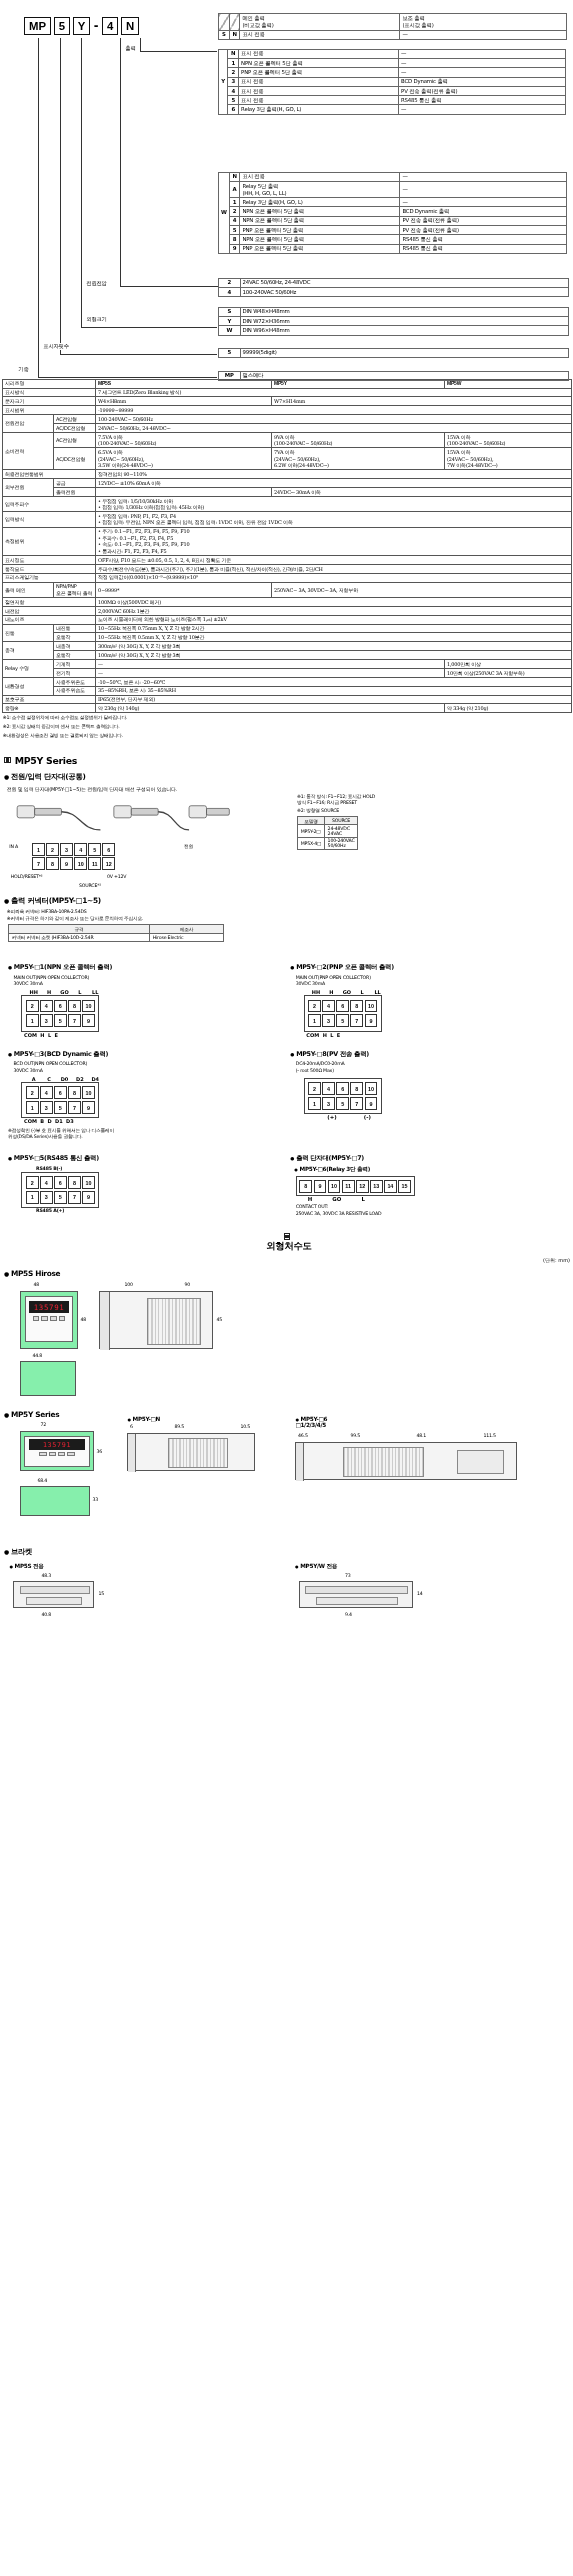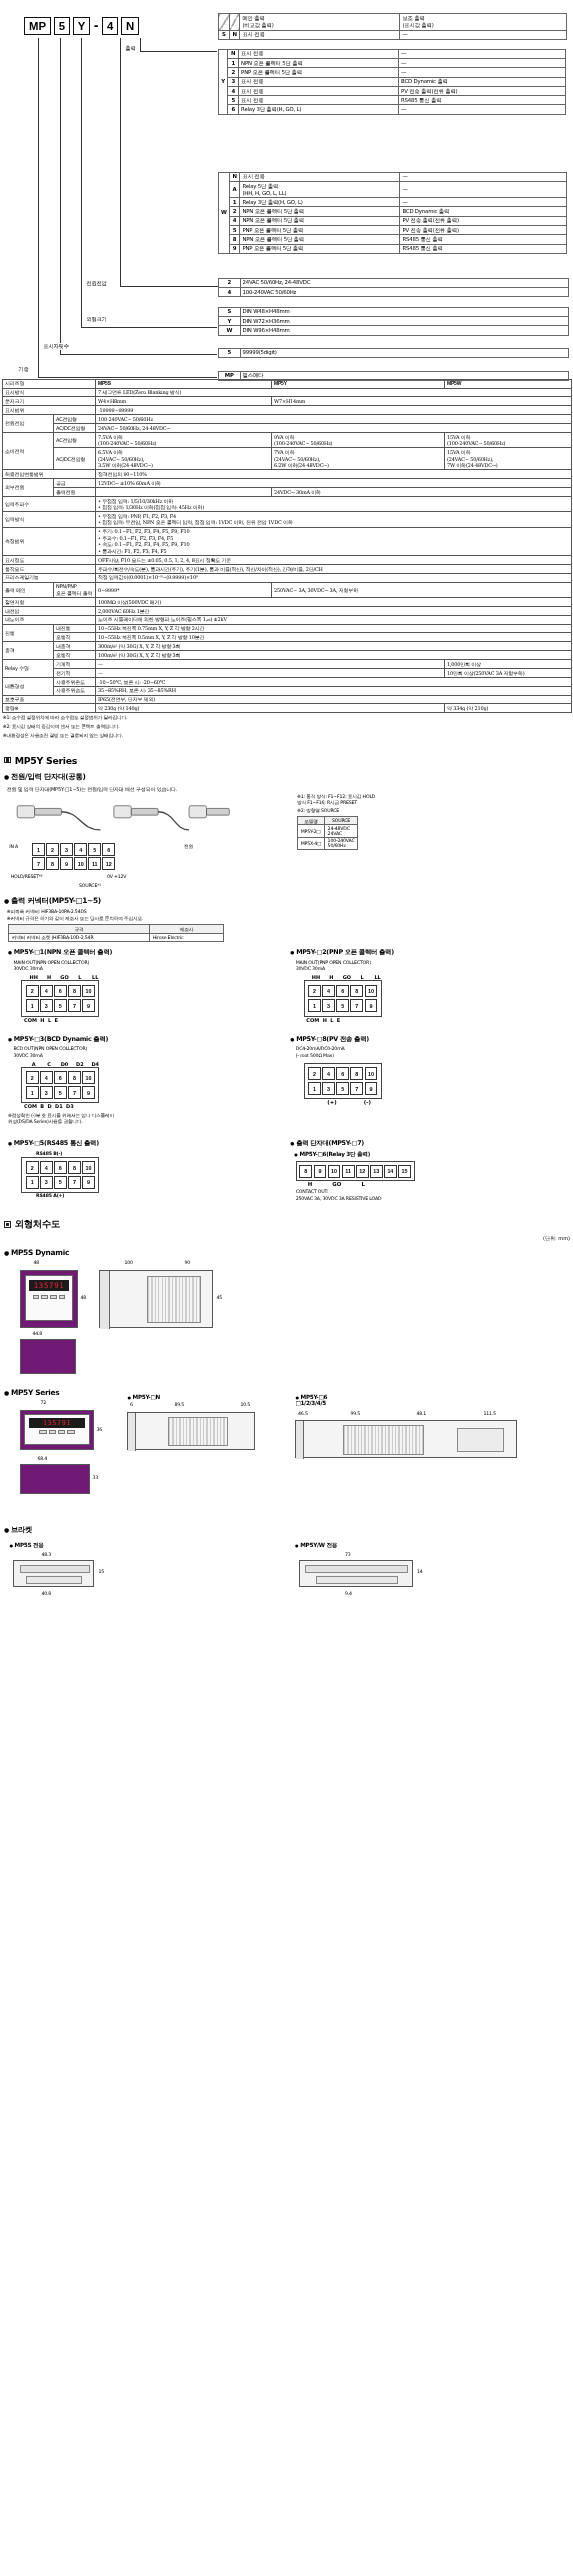--- a/index.html
+++ b/index.html
@@ -138,21 +138,21 @@
     letter-spacing: -0.2px;
   }
   .conn-tbl th { background: #f0f0f0; font-weight: normal; }
 
   .panel {
     border: 0.7px solid #444; background: #fff;
   }
   .two-col { display: flex; gap: 6.7px; }
   .col { flex: 1; }
 
-  .dim-box { border: 0.7px solid #555; background: #701a75; }
+  .dim-box { border: 0.7px solid #555; background: #86efac; }
   .dimlbl { font-size: 4.7px; letter-spacing: -0.2px; }
   .unit-note { font-size: 5px; text-align: right; margin-right: 4px; }
 
   .lcd {
     background: #1b1b1b; color: #e23; font-family: "DejaVu Sans Mono", monospace;
     font-size: 7.4px; letter-spacing: 0.7px; text-align: center;
     padding: 1.3px 2px;
   }
 </style>
 </head>
@@ -602,21 +602,21 @@
       <th style="width:141px;">규격</th>
       <th style="width:74px;">제조사</th>
     </tr>
     <tr>
       <td>커넥터 커넥터 소켓 (HIF3BA-10D-2.54R</td>
       <td>Hirose Electric</td>
     </tr>
   </tbody>
     </table>
 
-  <div class="two-col" style="margin:2px 8px 0 8px;">
+  <div class="two-col" style="margin:17px 8px 0 8px;">
     <div class="col">
       <div class="sub-h2">MP5Y-□1(NPN 오픈 콜렉터 출력)</div>
       <div class="cap-c" style="margin-left:5.4px;">MAIN OUT(NPN OPEN COLLECTOR)</div>
       <div class="cap-c" style="margin-left:5.4px;">30VDC 30mA</div>
       <div style="margin-left:19px; margin-top:2px;">
         <div style="display:flex; font-size:5px; font-weight:bold; gap:2px;">
           <span style="width:13.4px;text-align:center;">HH</span>
           <span style="width:13.4px;text-align:center;">H</span>
           <span style="width:13.4px;text-align:center;">GO</span>
           <span style="width:13.4px;text-align:center;">L</span>
@@ -794,27 +794,27 @@
       <div style="display:flex; gap:20px; margin-left:17.5px; font-size:5.4px; font-weight:bold;">
         <span>H</span>
         <span>GO</span>
         <span>L</span>
       </div>
       <div class="cap-c" style="white-space:pre-line; margin-left:5.4px; margin-top:2px;">CONTACT OUT:
 250VAC 3A, 30VDC 3A RESISTIVE LOAD</div>
     </div>
   </div>
 
-  <h2 class="sec-h" style="margin-top:16px;">
+  <h2 class="sec-h" style="margin-top:16px;flex-direction:column;">
     <span class="bullet"></span>
     <span>외형처수도</span>
   </h2>
   <div class="unit-note">(단위: mm)</div>
 
-  <div class="sub-h">MP5S Dynamic</div>
+  <div class="sub-h">MP5S Hirose</div>
 
   <div style="position:relative; height:121px; margin-left:13.4px;">
     <span class="dimlbl" style="position:absolute; left:20px; top:0;">48</span>
     <div class="dim-box" style="position:absolute; left:6.7px; top:9.4px; width:58px; height:58px;">
       <div style="border:0.7px solid #666; margin:4px; height:46px; background:#fafafa; position:relative;">
         <div class="lcd" style="margin:4px 2.7px 1.3px 2.7px;">135791</div>
         <div style="display:flex; gap:2px; justify-content:center; margin-top:3.4px;">
           <span style="width:6.7px;height:4.7px;border:0.7px solid #777;background:#ddd;"></span>
           <span style="width:6.7px;height:4.7px;border:0.7px solid #777;background:#ddd;"></span>
           <span style="width:6.7px;height:4.7px;border:0.7px solid #777;background:#ddd;"></span>

